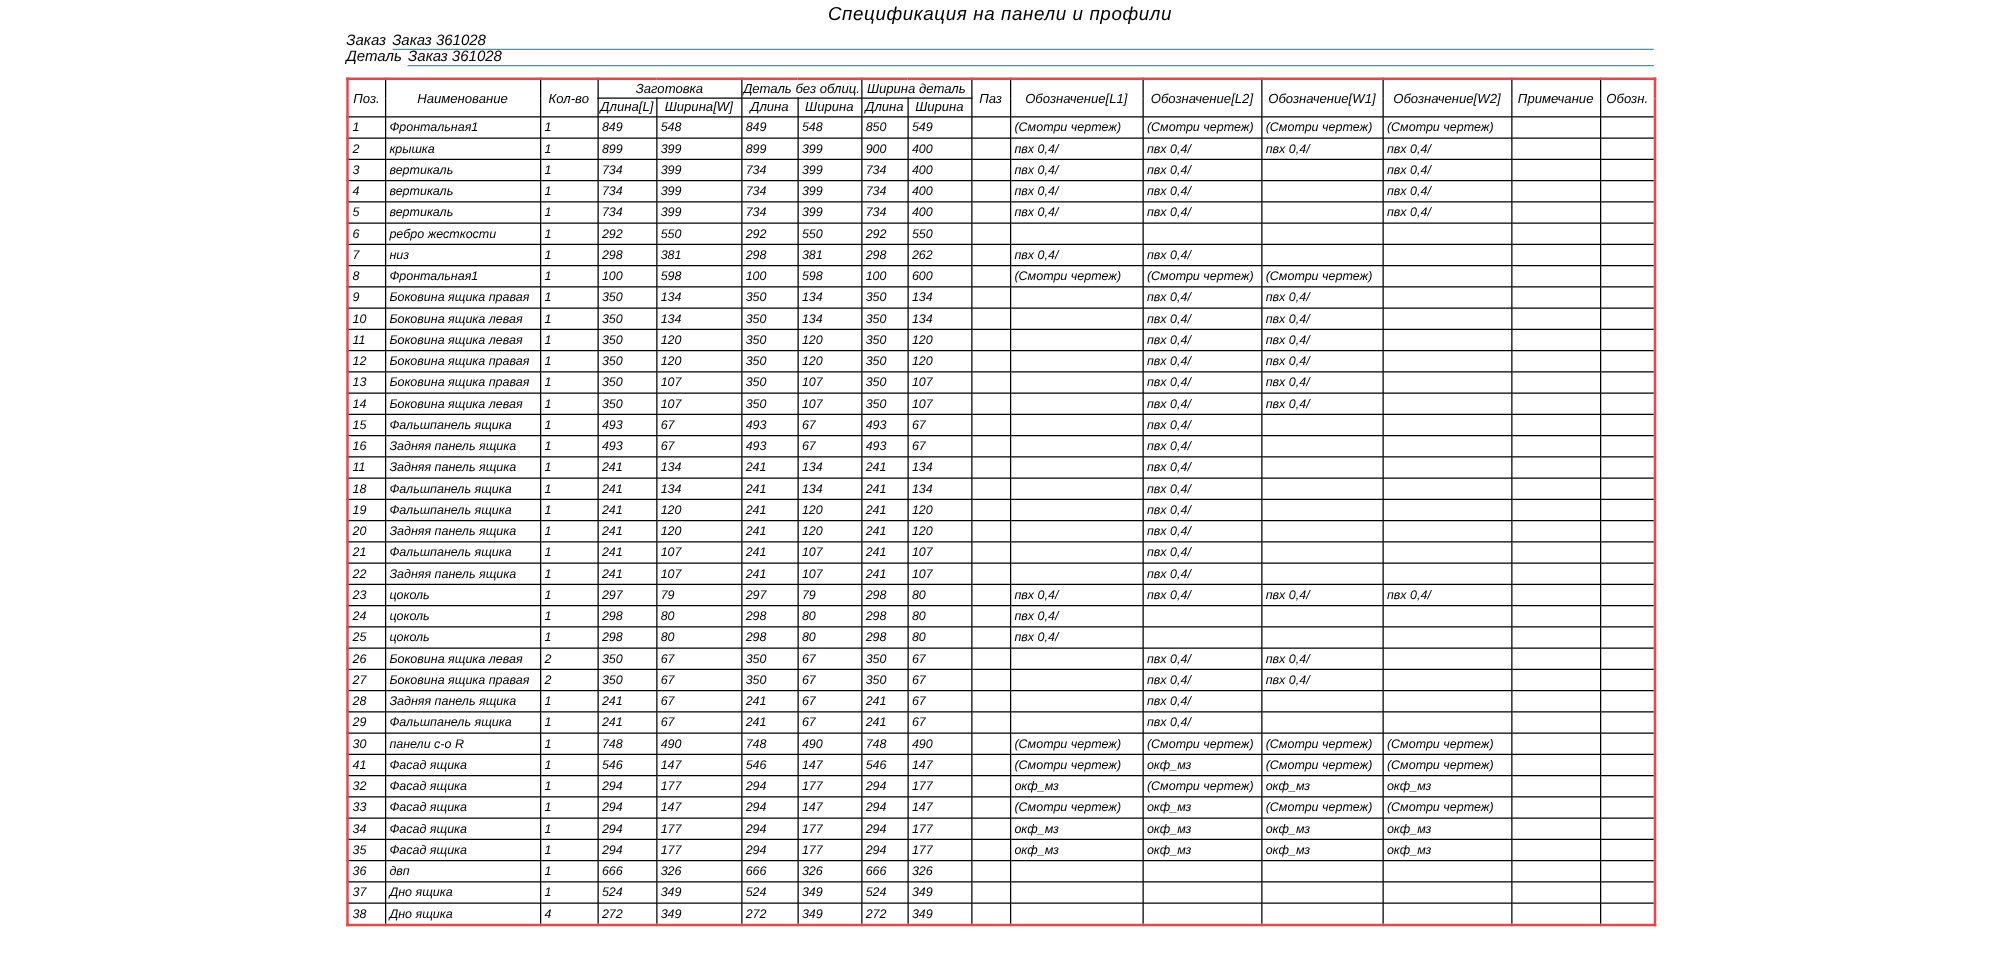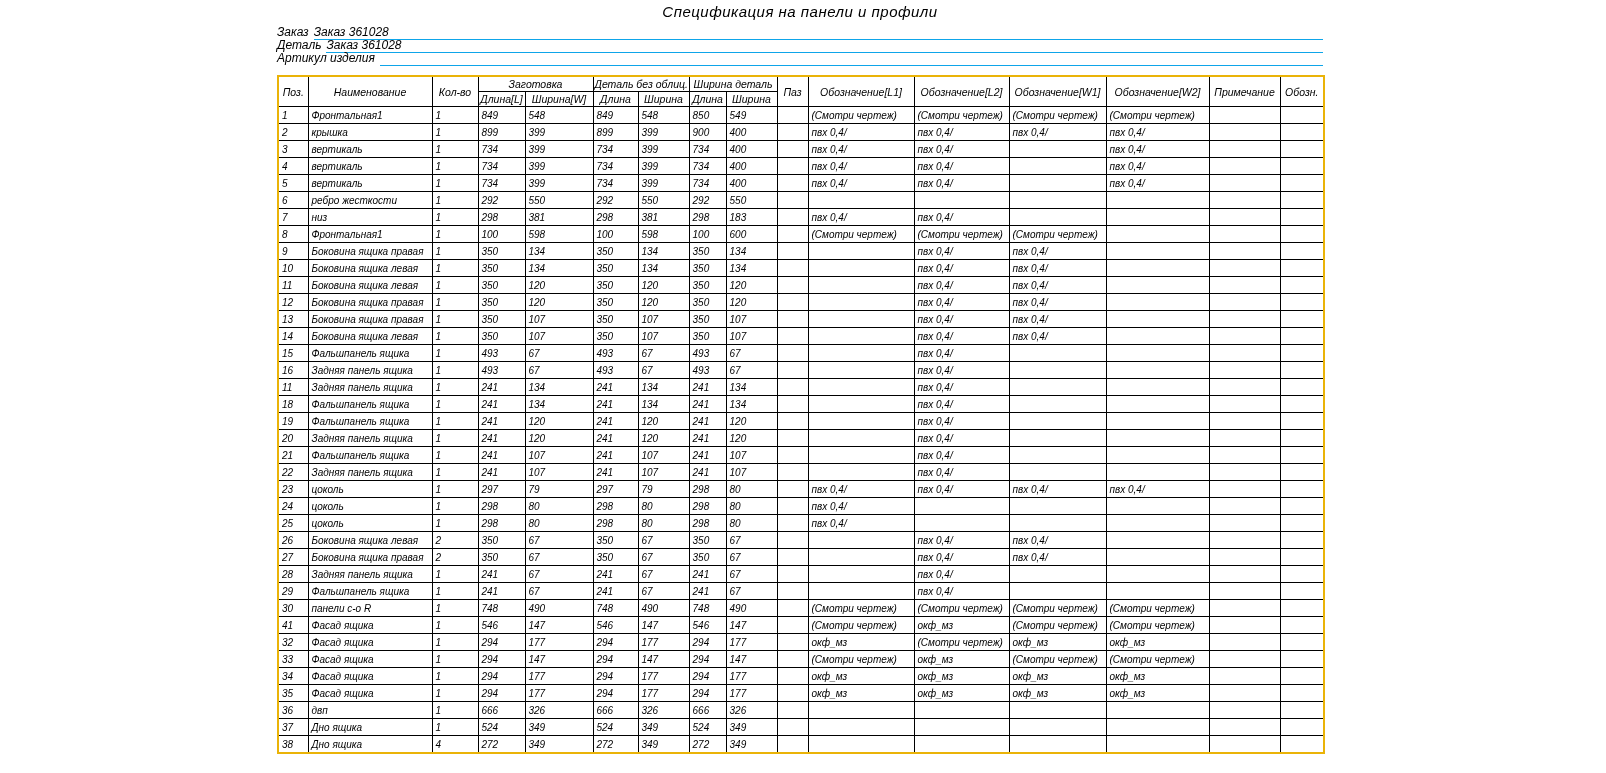--- a/index.html
+++ b/index.html
@@ -44,21 +44,21 @@
     flex: 1;
     border-bottom: 1px solid #0ea5e9;
     white-space: nowrap;
     min-height: 13px;
   }
   table.spec {
     border-collapse: collapse;
     table-layout: fixed;
     width: 1046px;
     margin-top: 10px;
-    border: 2px solid #eab308;
+    border: 2px solid #ef4444;
   }
   table.spec th, table.spec td {
     border: 1px solid #000;
     font-weight: normal;
     font-style: italic;
     overflow: hidden;
     white-space: nowrap;
   }
   table.spec thead th {
     font-size: 10.5px;
@@ -82,24 +82,20 @@
   <div class="title">Спецификация на панели и профили</div>
 
   <div class="fields">
     <div class="field-row">
       <span class="field-label">Заказ</span>
       <span class="field-value">Заказ 361028</span>
     </div>
     <div class="field-row">
       <span class="field-label">Деталь</span>
       <span class="field-value">Заказ 361028</span>
-    </div>
-    <div class="field-row">
-      <span class="field-label">Артикул изделия</span>
-      <span class="field-value"></span>
     </div>
   </div>
 
   <table class="spec">
     <colgroup>
       <col style="width:30px">
         <col style="width:124px">
         <col style="width:46px">
       <col style="width:47px">
         <col style="width:68px">
@@ -251,21 +247,21 @@
     </tr>
         <tr>
       <td>7</td>
       <td>низ</td>
       <td>1</td>
       <td>298</td>
       <td>381</td>
       <td>298</td>
       <td>381</td>
       <td>298</td>
-      <td>183</td>
+      <td>262</td>
       <td></td>
       <td>пвх 0,4/</td>
       <td>пвх 0,4/</td>
       <td></td>
       <td></td>
       <td></td>
       <td></td>
     </tr>
         <tr>
       <td>8</td>

